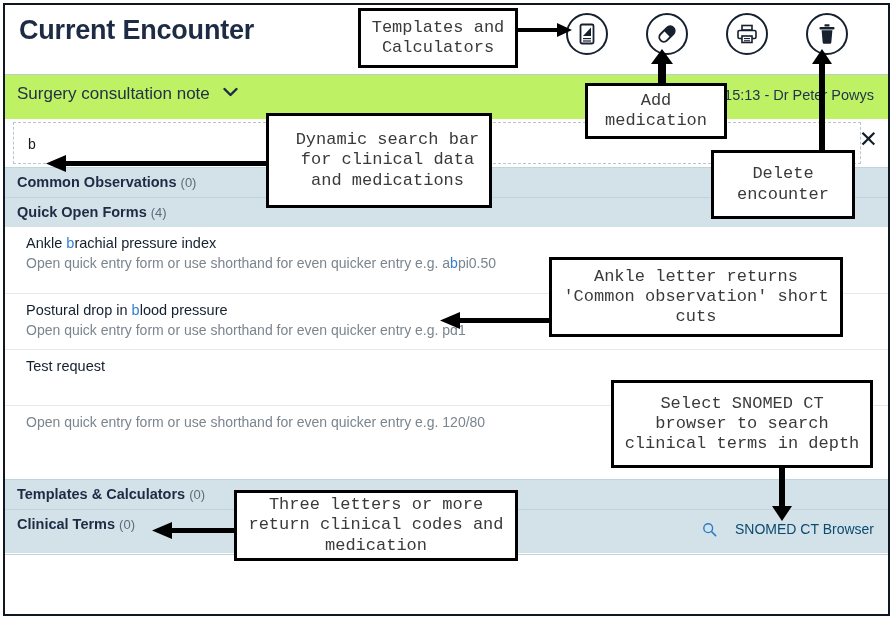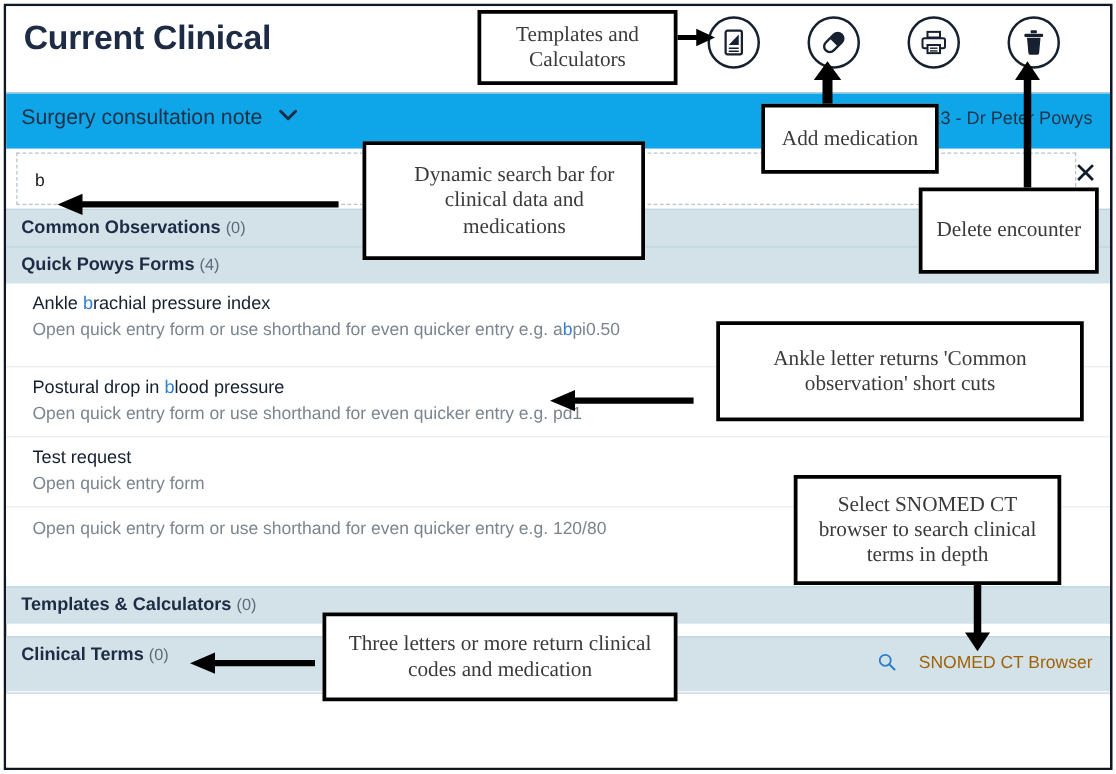--- a/index.html
+++ b/index.html
@@ -49,21 +49,21 @@
     background: #ffffff;
     display: flex; align-items: center; justify-content: center;
     cursor: pointer;
   }
   .icon-btn svg { display: block; }
 
   
   .encounter-header {
     position: absolute;
     left: 0; top: 69px; right: 0; height: 45px;
-    background: #0ea5e9;
+    background: #bef264;
     border-top: 1px solid #b7cdd6;
   }
   .note-type {
     position: absolute;
     left: 12px; top: 9px;
     font-size: 17px;
     color: #213248;
     white-space: nowrap;
   }
   .chev {
@@ -156,21 +156,21 @@
   .ri-sub {
     font-size: 14px;
     color: #7b858e;
     white-space: nowrap;
   }
   .hl { color: #2f7fd4; }
   .snomed-link {
     position: absolute;
     right: 14px; top: 12px;
     font-size: 14px;
-    color: #a16207;
+    color: #0c4a6e;
     white-space: nowrap;
     cursor: pointer;
     display: flex; align-items: center; gap: 18px;
   }
   .snomed-link svg { display:block; }
 
   .bottom-pane {
     position: absolute;
     left: 0; right: 0; bottom: 0;
     height: 60px;
@@ -180,39 +180,38 @@
 
   
   .callout {
     position: absolute;
     background: #ffffff;
     border: 3px solid #000000;
     display: flex;
     align-items: center;
     justify-content: center;
     text-align: center;
-    font-family: Liberation Serif, serif;
+    font-family: Liberation Mono, monospace;
     font-size: 17px;
     color: #3a3a3a;
     line-height: 1.18;
     padding: 3px 8px;
     z-index: 40;
-    margin-left: 24px;
   }
   .arrow { position: absolute; z-index: 39; }
   .arrow svg { display: block; }
 </style>
 </head>
 <body>
 
 <div id="root">
   <div class="window-frame">
 
     <div class="title-area">
-      <div class="page-title">Current Clinical</div>
+      <div class="page-title">Current Encounter</div>
 
       <div class="icon-btn" style="left:561px; top:8px;">
         <span>
           <svg width="24" height="24" viewBox="0 0 24 24">
             <rect x="5.5" y="2.5" width="13" height="19" rx="1.5" fill="none" stroke="#16202e" stroke-width="1.8"></rect>
             <polygon points="8,14 16,5.5 16,14" fill="#16202e"></polygon>
             <rect x="8" y="16" width="8" height="1.2" fill="#16202e"></rect>
             <rect x="8" y="18.4" width="8" height="1.2" fill="#16202e"></rect>
           </svg>
         </span>
@@ -273,44 +272,43 @@
 
     <div class="section-head" style="top:162px;">
       <div class="sh-label">
         <span>Common Observations</span>
         <span class="sh-count">(0)</span>
       </div>
     </div>
 
     <div class="section-head" style="top:192px;">
       <div class="sh-label">
-        <span>Quick Powys Forms</span>
+        <span>Quick Open Forms</span>
         <span class="sh-count">(4)</span>
       </div>
     </div>
 
     <div class="result-list" style="top:222px; height:252px;">
       <div class="result-item" style="height:67px;">
         <div class="ri-title"><span>Ankle </span><span class="hl">b</span><span>rachial pressure index</span></div>
         <div class="ri-sub"><span>Open quick entry form or use shorthand for even quicker entry e.g. a</span><span class="hl">b</span><span>pi0.50</span></div>
       </div>
       <div class="result-item" style="height:56px;">
         <div class="ri-title"><span>Postural drop in </span><span class="hl">b</span><span>lood pressure</span></div>
         <div class="ri-sub"><span>Open quick entry form or use shorthand for even quicker entry e.g. pd1</span></div>
       </div>
       <div class="result-item" style="height:56px;">
         <div class="ri-title"><span>Test request</span></div>
-        <div class="ri-sub"><span>Open quick entry form</span></div>
       </div>
       <div class="result-item" style="height:56px;">
         <div class="ri-sub"><span>Open quick entry form or use shorthand for even quicker entry e.g. 120/80</span></div>
       </div>
     </div>
 
-    <div class="section-head" style="top:464px;">
+    <div class="section-head" style="top:474px;">
       <div class="sh-label">
         <span>Templates &amp; Calculators</span>
         <span class="sh-count">(0)</span>
       </div>
     </div>
 
     <div class="section-head" style="top:504px; height:44px;">
       <div class="sh-label">
         <span>Clinical Terms</span>
         <span class="sh-count">(0)</span>
@@ -369,21 +367,21 @@
     </svg>
   </div>
   <div class="callout" style="left:549px; top:257px; width:294px; height:80px;">Ankle letter returns 'Common observation' short cuts</div>
 
   <div class="arrow" style="left:768px; top:460px; width:28px; height:62px;">
     <svg width="28" height="62" viewBox="0 0 28 62">
       <line x1="14" y1="0" x2="14" y2="48" stroke="#000" stroke-width="6"></line>
       <polygon points="4,46 24,46 14,61" fill="#000"></polygon>
     </svg>
   </div>
-  <div class="callout" style="left:611px; top:380px; width:214px; height:88px;">Select SNOMED CT browser to search clinical terms in depth</div>
+  <div class="callout" style="left:611px; top:380px; width:262px; height:88px;">Select SNOMED CT browser to search clinical terms in depth</div>
 
   <div class="arrow" style="left:152px; top:521px; width:100px; height:19px;">
     <svg width="100" height="19" viewBox="0 0 100 19">
       <line x1="100" y1="9.5" x2="18" y2="9.5" stroke="#000" stroke-width="5"></line>
       <polygon points="20,1 20,18 0,9.5" fill="#000"></polygon>
     </svg>
   </div>
   <div class="callout" style="left:234px; top:490px; width:284px; height:71px;">Three letters or more return clinical codes and medication</div>
 
 </div>

